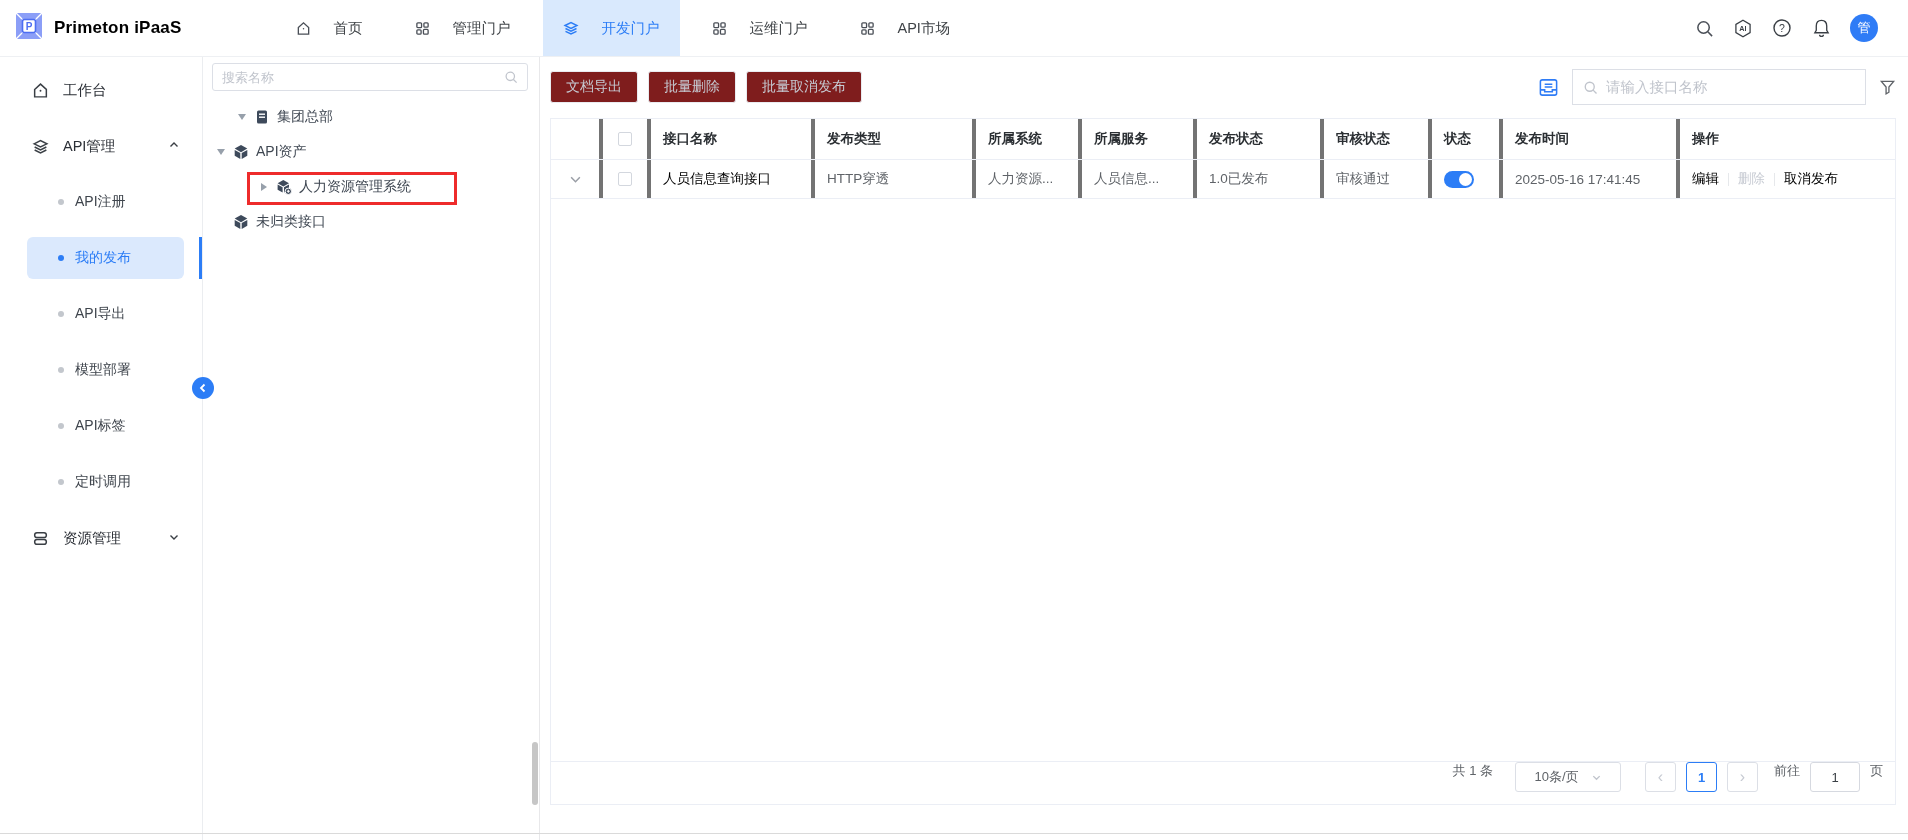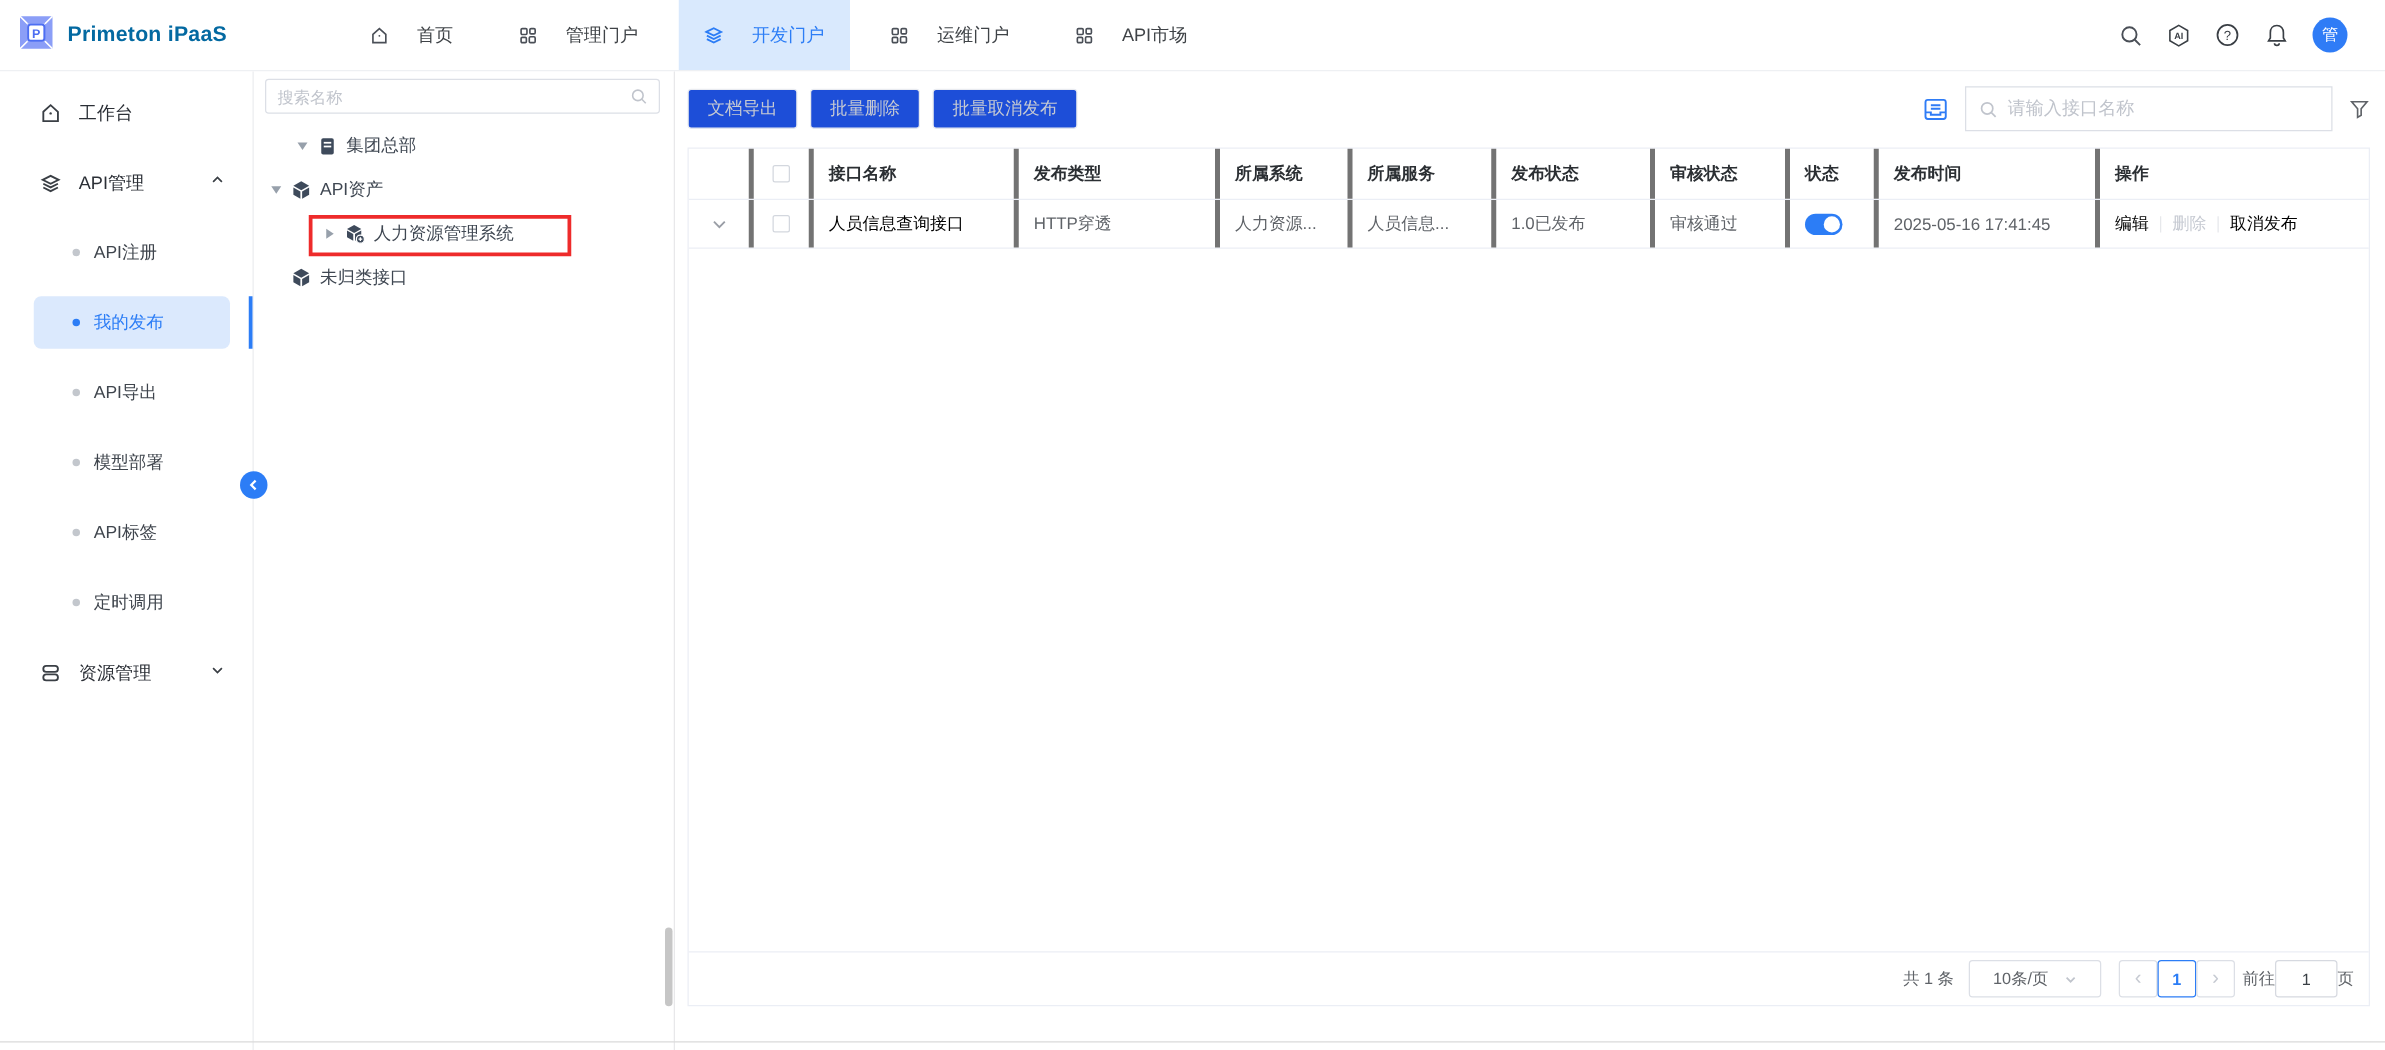--- a/index.html
+++ b/index.html
@@ -6,21 +6,21 @@
   html,body { width:1908px; height:840px; }
   body {
     font-family: "Liberation Sans", "DejaVu Sans", sans-serif;
     background:#ffffff; color:#3a3f45; position:relative; overflow:hidden;
   }
 
   
   .navbar { position:absolute; top:0; left:0; right:0; height:57px; background:#fff;
             border-bottom:1px solid #eef0f3; display:flex; align-items:center; z-index:40; }
   .brand { display:flex; align-items:center; gap:10px; padding-left:14px; }
-  .brand-name { color:#0369a1; font-weight:bold; font-size:17px; letter-spacing:.2px; }
+  .brand-name { color:#000000; font-weight:bold; font-size:17px; letter-spacing:.2px; }
   .nav-items { display:flex; align-items:stretch; height:100%; margin-left:88px; }
   .nav-item { display:flex; align-items:center; gap:23px; padding:0 20px; margin:0 6px;
               font-size:14.5px; color:#3f4347; cursor:pointer; }
   .nav-item.active { background:#d9e9fd; color:#2c7df6; }
   .nav-item.active svg { stroke:#2c7df6; }
   .nav-item svg { stroke:#4a4f57; }
   .nav-right { margin-left:auto; display:flex; align-items:center; gap:19px; padding-right:30px; }
   .nav-ico { width:20px; height:20px; display:flex; align-items:center; justify-content:center; cursor:pointer; }
   .avatar { width:28px; height:28px; border-radius:50%; background:#2f7cf6; color:#fff;
             display:flex; align-items:center; justify-content:center; font-size:13px; cursor:pointer; }
@@ -66,21 +66,21 @@
                  border-left:6px solid #97a0ab; }
   .tree-ico { width:16px; height:16px; flex:none; }
   .annotation-box { position:absolute; left:43px; top:115px; width:210px; height:33px;
                     border:3px solid #ee2b2b; z-index:30; pointer-events:none; }
   .tree-scrollthumb { position:absolute; right:1px; top:685px; width:6px; height:63px;
                       background:#c6c6c6; border-radius:3px; cursor:pointer; }
 
   
   .main { position:absolute; top:57px; left:541px; right:0; bottom:0; background:#fff; }
   .toolbar { position:absolute; top:12px; left:9px; right:12px; height:36px; display:flex; align-items:center; }
-  .tbtn { height:32px; padding:0 15px; margin-right:10px; background:#1d4ed8; border:1px solid #e9ebf0;
+  .tbtn { height:32px; padding:0 15px; margin-right:10px; background:#7f1d1d; border:1px solid #e9ebf0;
           border-radius:3px; color:#c6cad2; font-size:14px; cursor:not-allowed; font-family:inherit; }
   .toolbar-right { margin-left:auto; display:flex; align-items:center; gap:13px; }
   .main-search { width:294px; height:36px; border:1px solid #dcdfe6; border-radius:0; display:flex;
           align-items:center; padding:0 10px; gap:8px; background:#fff; }
   .main-search input { flex:1; border:none; outline:none; font-size:14.5px; font-family:inherit; color:#3a3f45; }
   .main-search input::placeholder { color:#c0c4cc; }
 
   
   .table-card { position:absolute; top:61px; left:9px; right:12px; bottom:35px;
                 border:1px solid #ebeef5; display:flex; flex-direction:column; background:#fff; }
@@ -105,22 +105,22 @@
   .checkbox { width:14px; height:14px; border:1px solid #d3d7de; border-radius:2px; background:#fff; cursor:pointer; }
   .link { color:#000000; cursor:pointer; }
   .toggle { width:30px; height:17px; border-radius:9px; background:#2c7df6; position:relative; cursor:pointer; flex:none; }
   .toggle .knob { position:absolute; right:2px; top:2px; width:13px; height:13px; border-radius:50%; background:#fff; }
   .ops { display:flex; align-items:center; gap:9px; }
   .op-sep { width:1px; height:13px; background:#e6e8eb; }
   .op-disabled { color:#c6cad2; cursor:not-allowed; }
   .tfill { flex:1; }
 
   
-  .pager { height:43px; border-top:1px solid #ebeef5; display:flex; align-items:center;
-           justify-content:flex-end; padding-right:12px; font-size:13px; color:#5f6368; }
+  .pager { height:43px; border-top:1px solid #ebeef5; display:flex; align-items:flex-start;
+           justify-content:flex-end; padding-right:12px; gap:10px; font-size:13px; color:#5f6368; }
   .psel { width:106px; height:30px; border:1px solid #dcdfe6; border-radius:3px; display:flex;
           align-items:center; justify-content:center; gap:12px; cursor:pointer; margin-left:12px; }
   .pbtn { width:31px; height:30px; border:1px solid #dcdfe6; border-radius:3px; background:#fff;
           display:flex; align-items:center; justify-content:center; color:#c6cad2; font-size:16px; cursor:pointer; }
   .pbtn.prev { margin-left:14px; }
   .pcur { width:31px; height:30px; border:1px solid #2c7df6; border-radius:3px; color:#2c7df6;
           font-weight:bold; display:flex; align-items:center; justify-content:center; cursor:pointer; }
   .pgoto { margin-left:6px; }
   .pginput { width:50px; height:30px; border:1px solid #d6d9e0; border-radius:3px; text-align:center;
              font-size:13px; color:#3a3f45; outline:none; font-family:inherit; }

